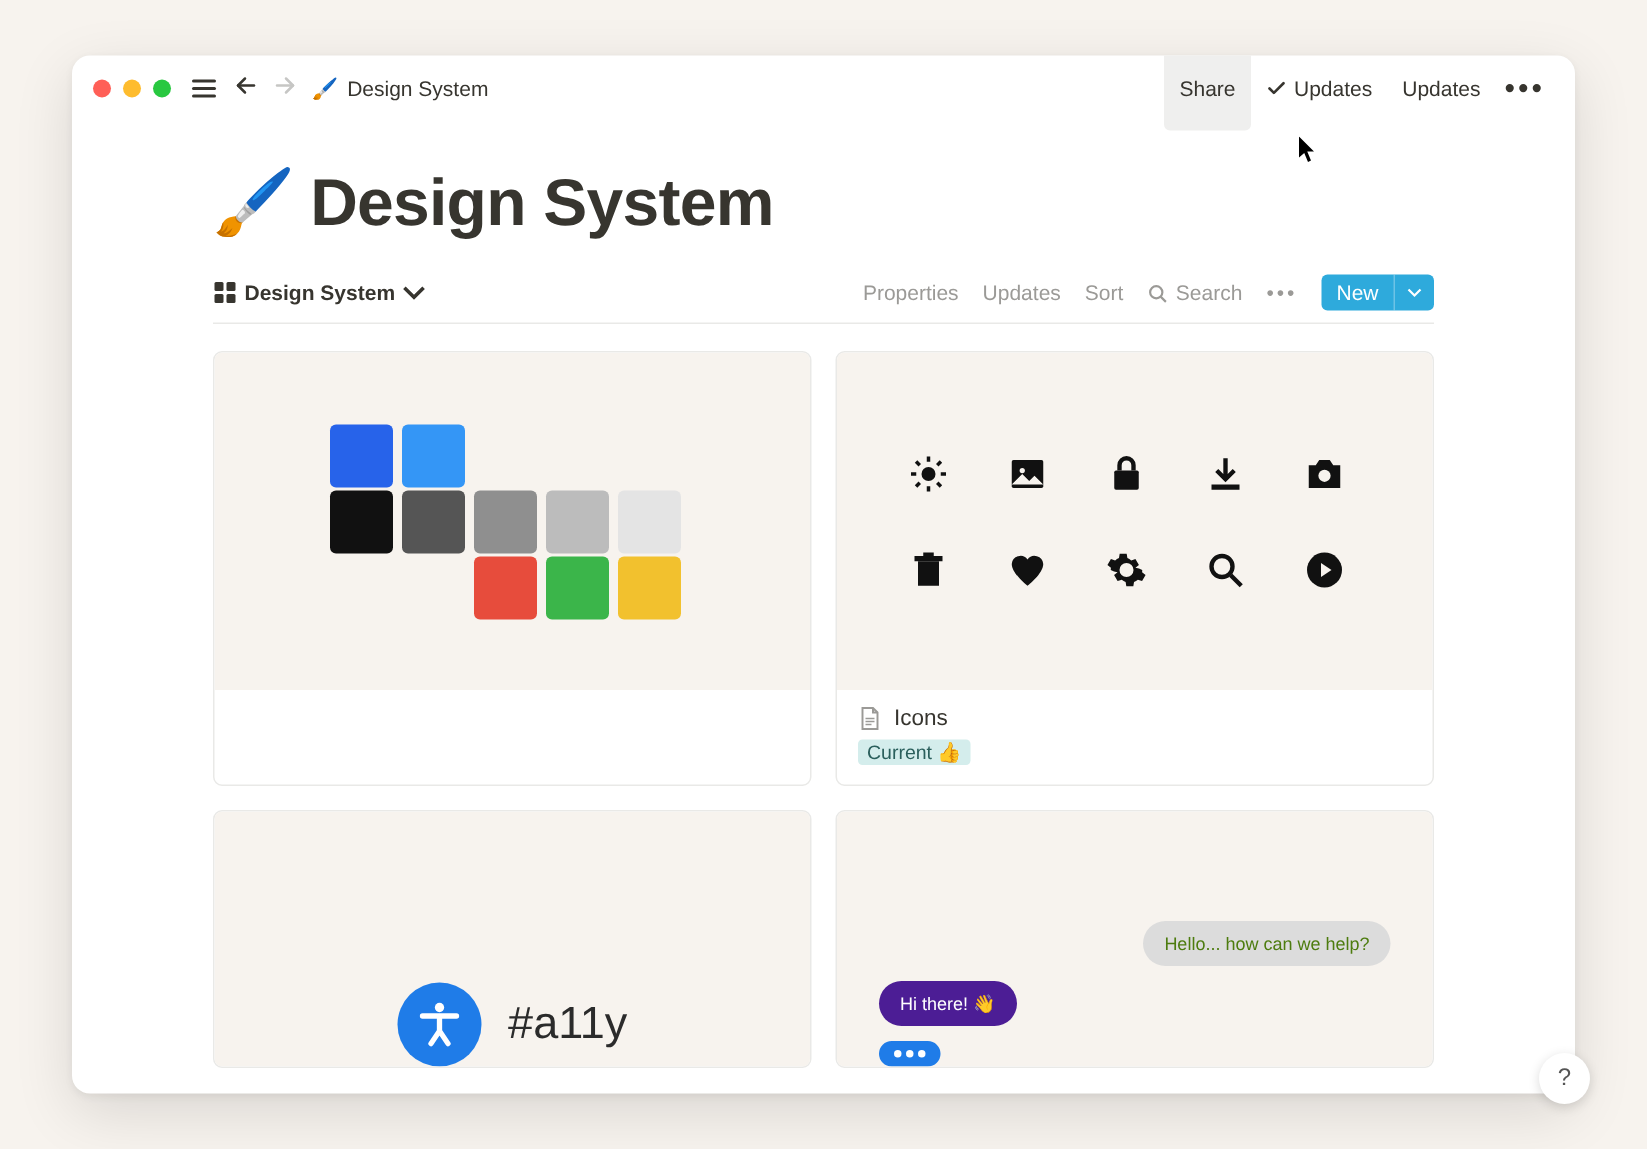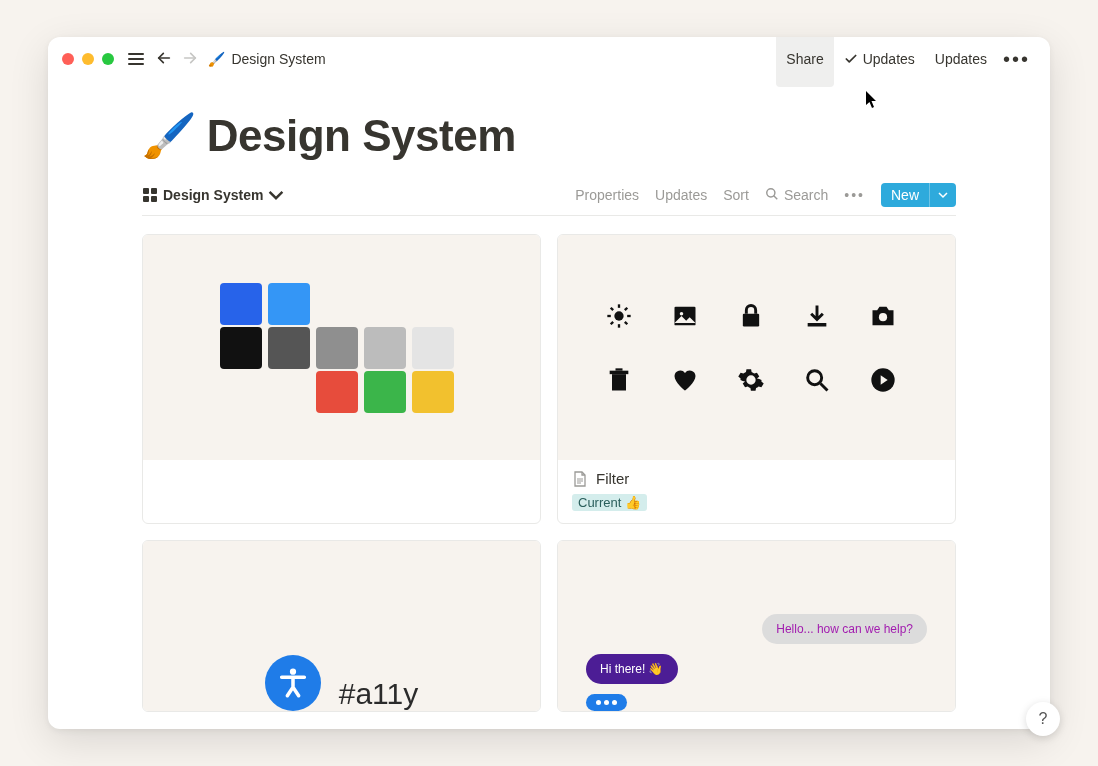--- a/index.html
+++ b/index.html
@@ -59,21 +59,21 @@
   .title-row{display:flex;align-items:center;gap:10px;margin-bottom:22px;}
   .title-row h1{font-size:44px;font-weight:700;color:#37352f;letter-spacing:-0.5px;}
   .big-brush{font-size:44px;line-height:1;}
 
   
   .db-bar{display:flex;align-items:center;font-size:14px;padding-bottom:8px;border-bottom:1px solid #e9e9e7;margin-bottom:18px;}
   .view-name{display:flex;align-items:center;gap:5px;font-weight:600;cursor:pointer;}
   .view-name svg{width:16px;height:16px;}
   .db-right{margin-left:auto;display:flex;align-items:center;gap:16px;color:#9b9a97;}
   .db-right span{cursor:pointer;}
-  .db-right .srch{display:flex;align-items:flex-start;gap:5px;}
+  .db-right .srch{display:flex;align-items:flex-end;gap:5px;}
   .newbtn{background:#2eaadc;color:#fff;border-radius:4px;display:flex;align-items:center;overflow:hidden;cursor:pointer;}
   .newbtn .lbl{padding:4px 10px;}
   .newbtn .dd{padding:4px 8px;border-left:1px solid rgba(255,255,255,0.3);}
   .hdots{letter-spacing:2px;}
 
   
   .gallery{display:grid;grid-template-columns:1fr 1fr;gap:16px;}
   .card{border:1px solid #e9e9e7;border-radius:6px;overflow:hidden;cursor:pointer;background:#fff;}
   .thumb{height:225px;background:#f7f3ee;display:flex;align-items:center;justify-content:center;}
   .card-foot{padding:10px 14px 12px 14px;}
@@ -83,28 +83,28 @@
   .tag.yel{background:#faecd0;color:#6b5b2e;}
   .tag.grn{background:#d4edec;color:#2a5f5c;text-align:right;}
 
   
   .swatches{position:relative;width:260px;height:130px;}
   .sw{position:absolute;width:42px;height:42px;border-radius:4px;}
   
   .icongrid{display:grid;grid-template-columns:repeat(5,40px);grid-auto-rows:54px;gap:10px 26px;justify-content:center;align-items:center;}
   .icongrid svg{width:28px;height:28px;fill:#111;}
   
-  .a11y{display:flex;align-items:flex-end;gap:18px;}
+  .a11y{display:flex;align-items:center;gap:18px;}
   .a11y .circ{width:56px;height:56px;border-radius:50%;background:#1f7ce8;display:flex;align-items:center;justify-content:center;}
   .a11y .circ svg{width:34px;height:34px;fill:#fff;}
   .a11y .txt{font-size:30px;font-weight:500;color:#2b2b2b;}
   
   .chat{display:flex;flex-direction:column;gap:10px;padding:0 28px;width:100%;}
   .bubble{border-radius:18px;padding:8px 14px;font-size:12px;max-width:70%;}
-  .bubble.in{background:#dcdcdc;color:#a21caf;align-self:flex-end;margin-top:44px;}
+  .bubble.in{background:#dcdcdc;color:#4d7c0f;align-self:flex-end;margin-top:44px;}
   .bubble.out{background:#4c1d95;color:#fff;align-self:flex-start;}
   .typing{background:#1f7ce8;border-radius:14px;padding:6px 10px;align-self:flex-start;display:flex;gap:3px;}
   .typing span{width:5px;height:5px;background:#fff;border-radius:50%;}
 
   .thumb.cut{height:170px;align-items:flex-end;padding-bottom:0;}
 
   
   .help{position:absolute;right:38px;bottom:30px;width:34px;height:34px;border-radius:50%;background:#fff;box-shadow:0 2px 8px rgba(0,0,0,0.15);display:flex;align-items:center;justify-content:center;font-size:16px;color:#555;cursor:pointer;}
 </style>
 </head>
@@ -282,21 +282,21 @@
         </div>
         <div class="card-foot">
           <div class="card-title">
             <svg viewBox="0 0 16 16">
                 <path d="M3 1h7l3 3v11H3z" fill="none" stroke="#9b9a97" stroke-width="1.3"></path>
                 <path d="M10 1v3h3" fill="none" stroke="#9b9a97" stroke-width="1.3"></path>
                 <line x1="5" y1="8" x2="11" y2="8" stroke="#9b9a97"></line>
                 <line x1="5" y1="10" x2="11" y2="10" stroke="#9b9a97"></line>
                 <line x1="5" y1="12" x2="9" y2="12" stroke="#9b9a97"></line>
               </svg>
-            <span>Filter</span>
+            <span>Icons</span>
           </div>
           <span class="tag grn">Current 👍</span>
         </div>
       </div>
 
       <div class="card cut">
         <div class="thumb cut">
           <div class="a11y">
             <div class="circ">
               <svg viewBox="0 0 24 24">

